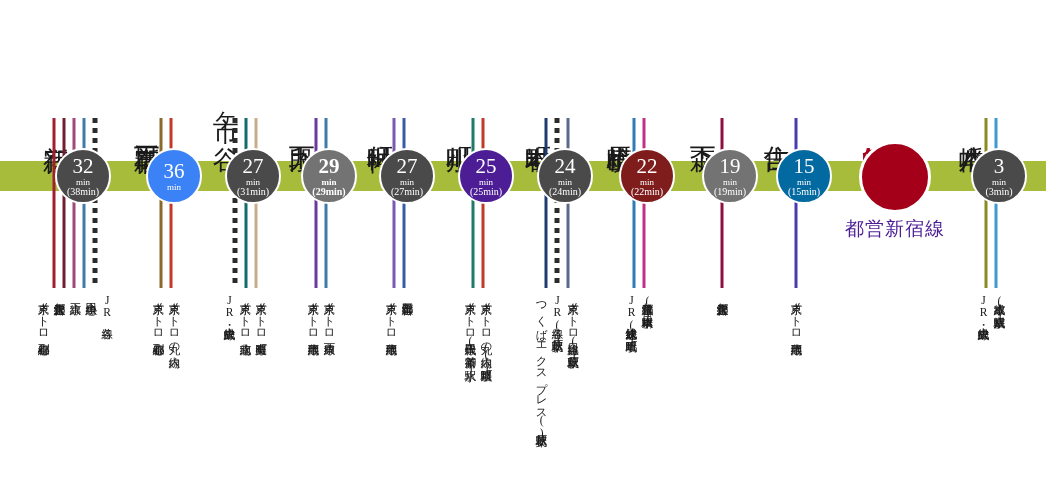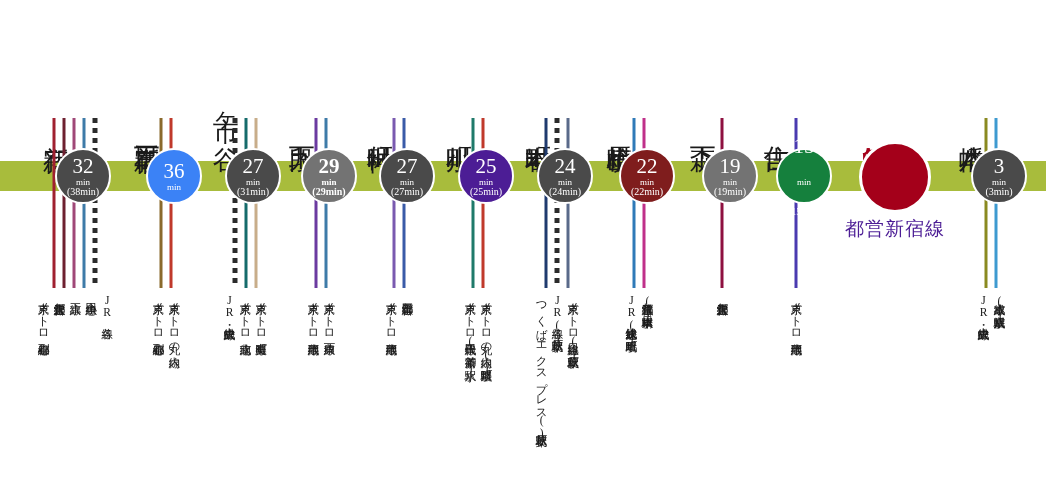--- a/index.html
+++ b/index.html
@@ -343,21 +343,21 @@
         <div class="transfer">都営大江戸線</div>
       </div>
     </div>
     <div class="station" style="left: 796px;">
       <div class="st-name-wrap">
         <div class="st-name">住吉</div>
       </div>
       <div class="strokes">
         <div class="stroke" style="background: rgb(74, 58, 176);"></div>
       </div>
-      <div class="dot" style="background: #15803d; gap: 20px;">
+      <div class="dot" style="background: #0369a1;">
         <div class="big">15</div>
         <div class="min">min</div>
         <div class="paren">(15min)</div>
       </div>
       <div class="transfers">
         <div class="transfer">東京メトロ半蔵門線</div>
       </div>
     </div>
     <div class="station" style="left: 895px;">
       <div class="st-name-wrap red">

